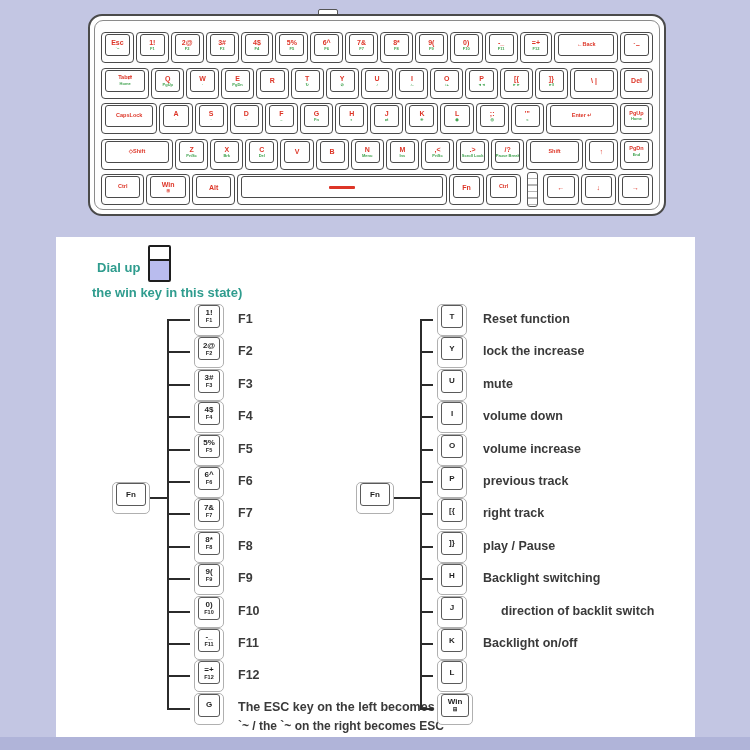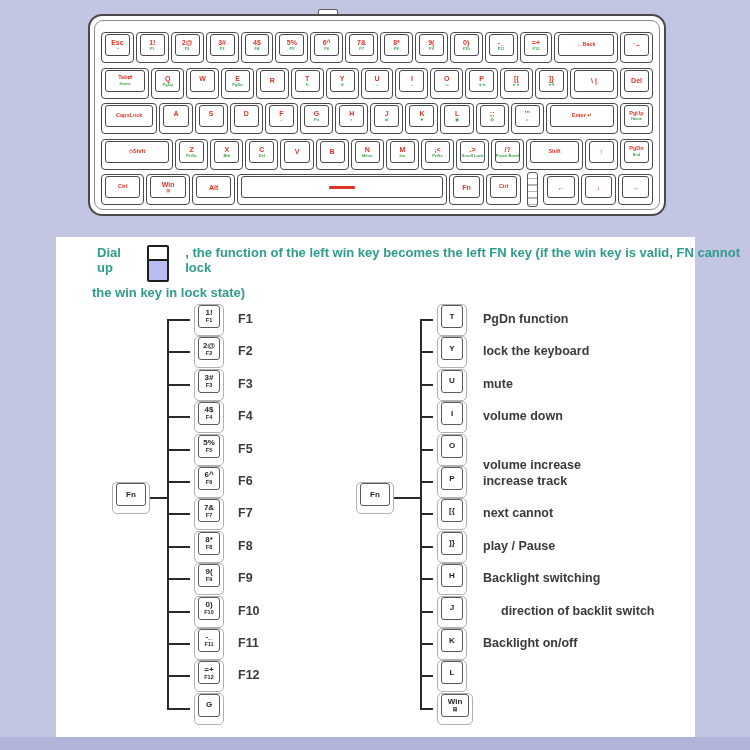--- a/index.html
+++ b/index.html
@@ -456,23 +456,22 @@
     </div>
 </div>
 
 <div class="panel"></div>
 
 <div class="intro-line1">
   <span class="txt">Dial up</span>
   <span class="switch-icon">
       <span class="half"></span>
     </span>
-  <span class="txt">, the function of the left win key becomes the left FN key (if the win key is valid, FN cannot lock</span>
 </div>
-<div class="intro-line2">the win key in lock state)</div>
+<div class="intro-line2">the win key in this state)</div>
 
 <div id="fn-left">
     <div class="vline" style="left: 167px; top: 319px; height: 390.8px;"></div>
     <div class="dkey" style="left: 112px; top: 482.2px; width: 38px;">
       <div class="cap"></div>
       <div class="dface">
         <span class="t1">Fn</span>
       </div>
     </div>
     <div class="hline" style="left: 150px; top: 497.2px; width: 17px;"></div>
@@ -609,50 +608,52 @@
       <div>F12</div>
     </div>
     <div class="hline" style="left: 167px; top: 707.8px; width: 23px;"></div>
     <div class="dkey" style="left: 194px; top: 692.8px;">
       <div class="cap"></div>
       <div class="dface">
         <span class="t1">G</span>
       </div>
     </div>
     <div class="dlabel" style="left: 238px; top: 697.8px;">
+      <div>The ESC key on the left becomes</div>
+      <div class="second">`~ / the `~ on the right becomes ESC</div>
     </div>
   </div>
 <div id="fn-right">
     <div class="vline" style="left: 420px; top: 319px; height: 390.8px;"></div>
     <div class="dkey" style="left: 356px; top: 482.2px; width: 38px;">
       <div class="cap"></div>
       <div class="dface">
         <span class="t1">Fn</span>
       </div>
     </div>
     <div class="hline" style="left: 394px; top: 497.2px; width: 26px;"></div>
     <div class="hline" style="left: 420px; top: 319px; width: 13px;"></div>
     <div class="dkey" style="left: 437px; top: 304px;">
       <div class="cap"></div>
       <div class="dface">
         <span class="t1">T</span>
       </div>
     </div>
     <div class="dlabel" style="left: 483px; top: 310px;">
-      <div>PgDn function</div>
+      <div>Reset function</div>
     </div>
     <div class="hline" style="left: 420px; top: 351.4px; width: 13px;"></div>
     <div class="dkey" style="left: 437px; top: 336.4px;">
       <div class="cap"></div>
       <div class="dface">
         <span class="t1">Y</span>
       </div>
     </div>
     <div class="dlabel" style="left: 483px; top: 342.4px;">
-      <div>lock the keyboard</div>
+      <div>lock the increase</div>
     </div>
     <div class="hline" style="left: 420px; top: 383.8px; width: 13px;"></div>
     <div class="dkey" style="left: 437px; top: 368.8px;">
       <div class="cap"></div>
       <div class="dface">
         <span class="t1">U</span>
       </div>
     </div>
     <div class="dlabel" style="left: 483px; top: 374.8px;">
       <div>mute</div>
@@ -667,42 +668,42 @@
     <div class="dlabel" style="left: 483px; top: 407.2px;">
       <div>volume down</div>
     </div>
     <div class="hline" style="left: 420px; top: 448.6px; width: 13px;"></div>
     <div class="dkey" style="left: 437px; top: 433.6px;">
       <div class="cap"></div>
       <div class="dface">
         <span class="t1">O</span>
       </div>
     </div>
-    <div class="dlabel" style="left: 483px; top: 439.6px; margin-top: 16px;">
+    <div class="dlabel" style="left: 483px; top: 439.6px;">
       <div>volume increase</div>
     </div>
     <div class="hline" style="left: 420px; top: 481px; width: 13px;"></div>
     <div class="dkey" style="left: 437px; top: 466px;">
       <div class="cap"></div>
       <div class="dface">
         <span class="t1">P</span>
       </div>
     </div>
     <div class="dlabel" style="left: 483px; top: 472px;">
-      <div>increase track</div>
+      <div>previous track</div>
     </div>
     <div class="hline" style="left: 420px; top: 513.4px; width: 13px;"></div>
     <div class="dkey" style="left: 437px; top: 498.4px;">
       <div class="cap"></div>
       <div class="dface">
         <span class="t1">[{</span>
       </div>
     </div>
     <div class="dlabel" style="left: 483px; top: 504.4px;">
-      <div>next cannot</div>
+      <div>right track</div>
     </div>
     <div class="hline" style="left: 420px; top: 545.8px; width: 13px;"></div>
     <div class="dkey" style="left: 437px; top: 530.8px;">
       <div class="cap"></div>
       <div class="dface">
         <span class="t1">]}</span>
       </div>
     </div>
     <div class="dlabel" style="left: 483px; top: 536.8px;">
       <div>play / Pause</div>

